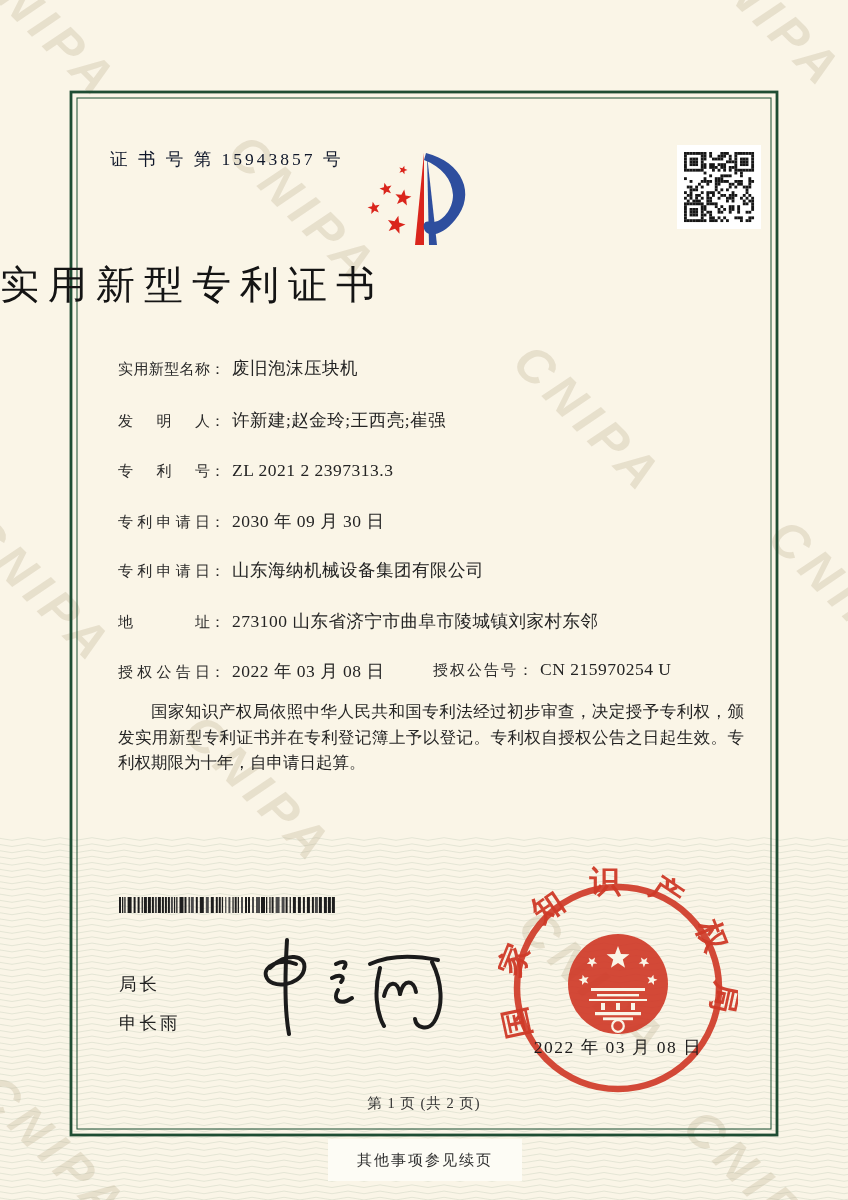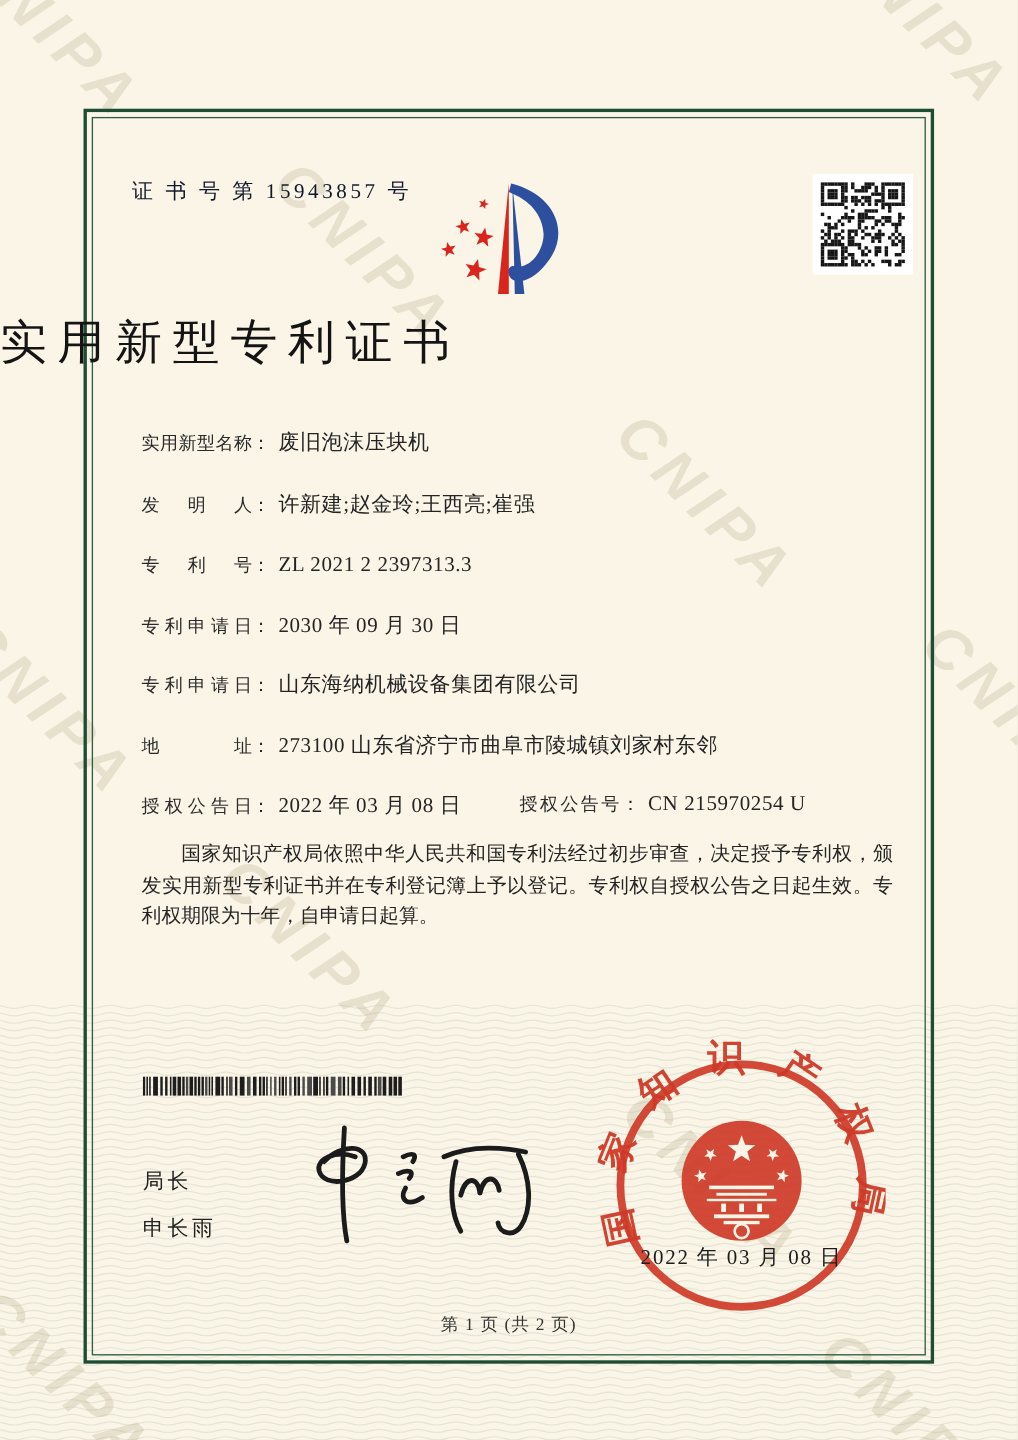--- a/index.html
+++ b/index.html
@@ -502,14 +502,17 @@
         <rect x="-15" y="33.4" width="30" height="2.8"></rect>
       </g>
       <circle cx="0" cy="42" r="5.8" fill="none" stroke="#faf5e7" stroke-width="2.2"></circle>
     </g>
   </svg>
 
   <div class="abs seal-date">2022 年 03 月 08 日</div>
 
   <div class="abs page-no">第 1 页 (共 2 页)</div>
 
+  <div class="abs footer-box">
+    <span>其他事项参见续页</span>
+  </div>
 
 </div>
 
 </body></html>

